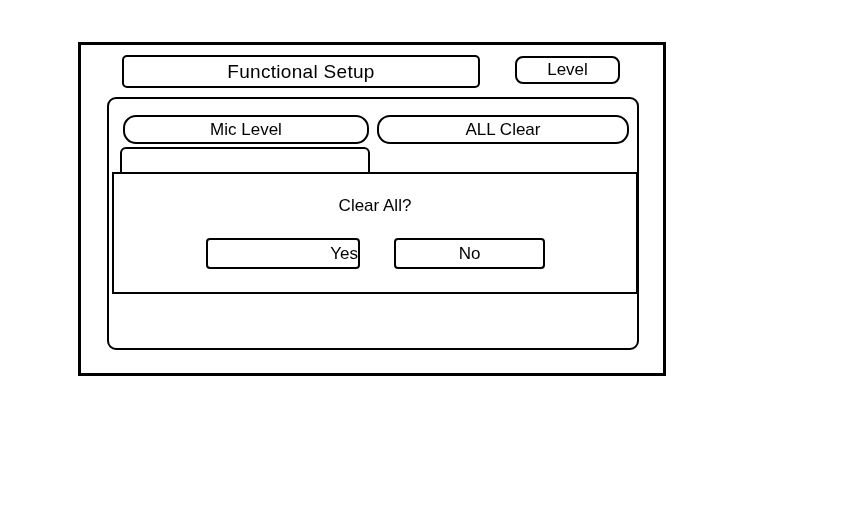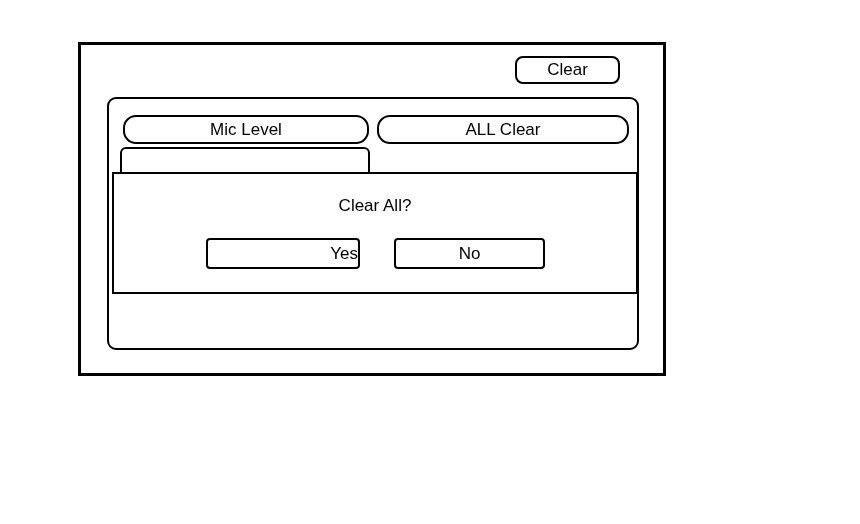--- a/index.html
+++ b/index.html
@@ -142,23 +142,26 @@
   .dialog-btn.yes { left: 92px;  width: 154px; justify-content: flex-end; }
   .dialog-btn.no  { left: 280px; width: 151px; }
 </style>
 </head>
 <body>
 
 <div class="canvas">
 
   <div class="screen-frame"></div>
 
+  <div class="title-plate">
+    <span>Functional Setup</span>
+  </div>
 
   <div class="return-btn">
-    <span>Clear</span>
+    <span>Level</span>
   </div>
 
   <div class="menu-panel"></div>
 
   <div class="menu-btn mic-level">
     <span>Mic Level</span>
   </div>
 
   <div class="menu-btn all-clear">
     <span>ALL Clear</span>

